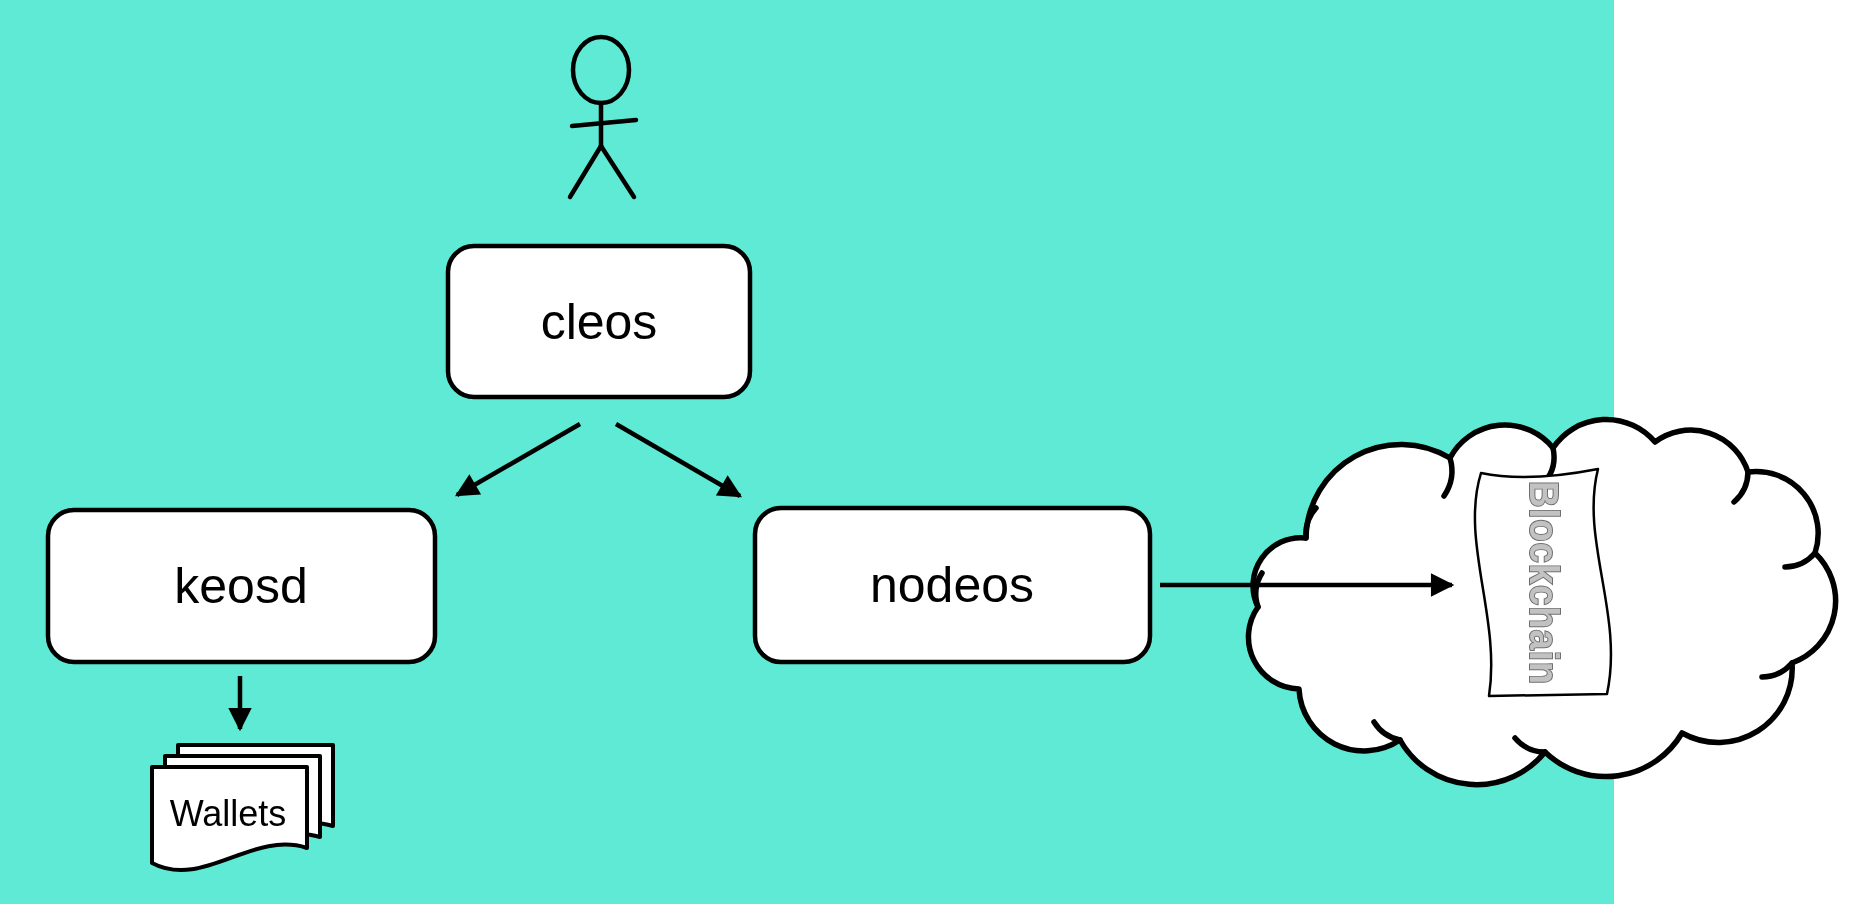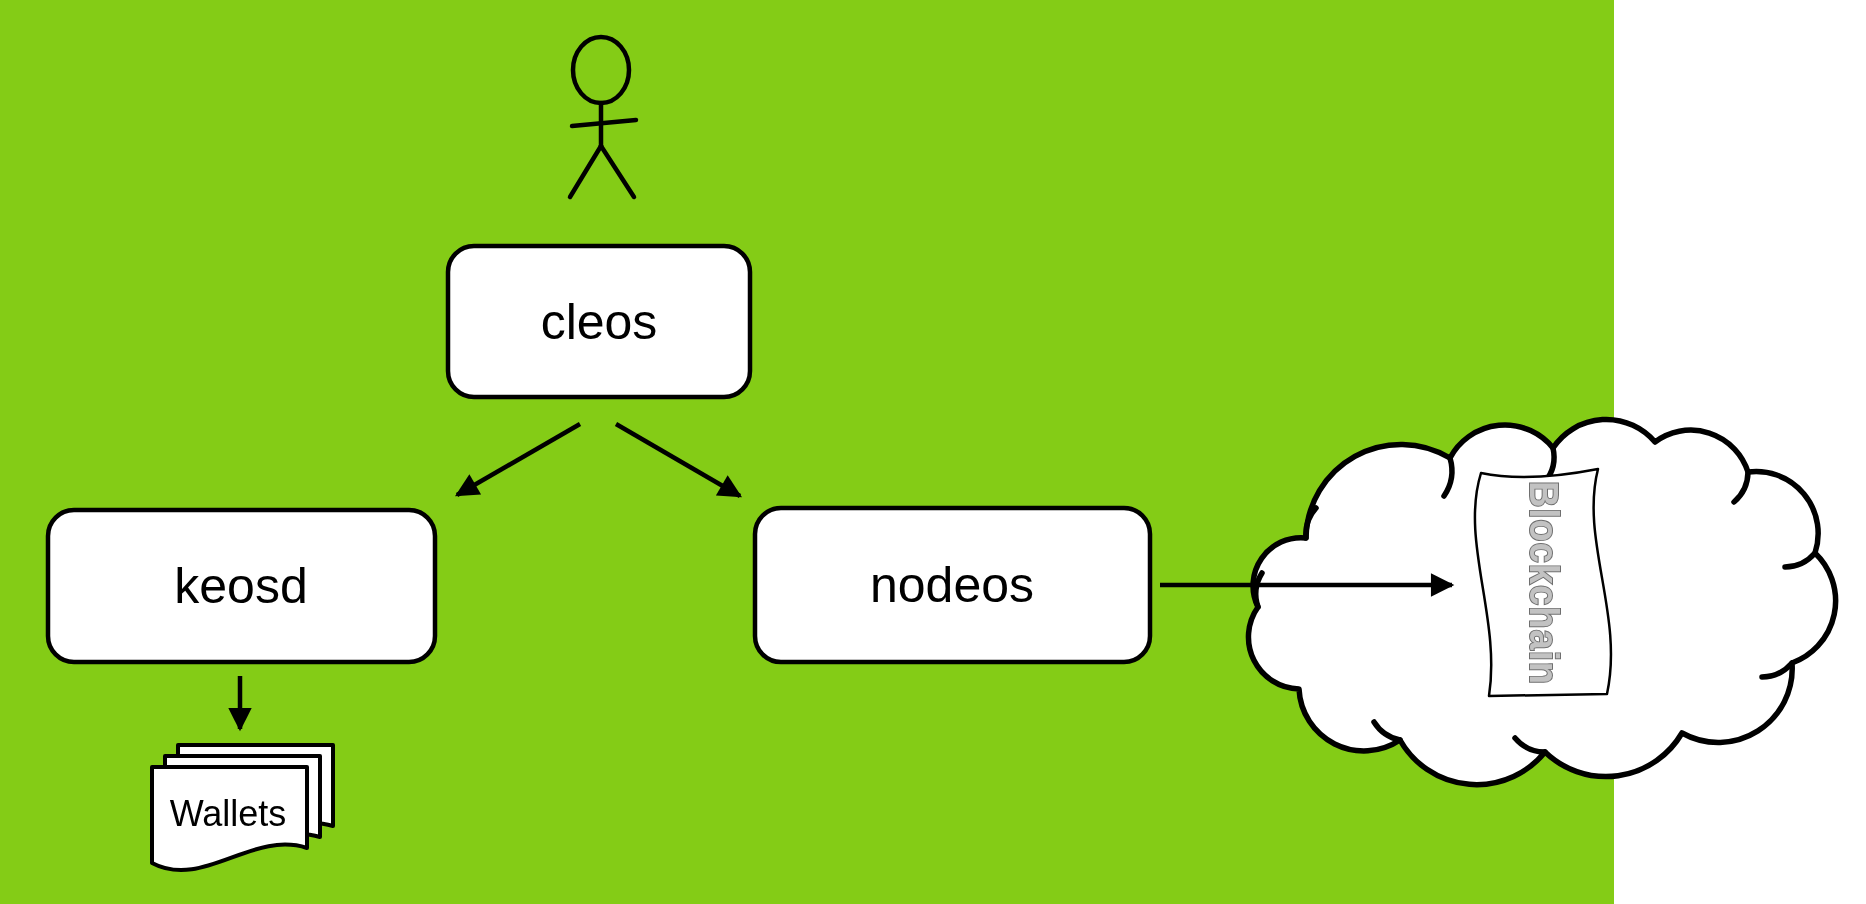--- a/index.html
+++ b/index.html
@@ -4,21 +4,21 @@
 <style>
   html, body {
     margin: 0;
     padding: 0;
     background: #ffffff;
   }
   .canvas {
     position: relative;
     width: 1614px;
     height: 904px;
-    background: #84cc16;
+    background: #5eead4;
     font-family: "Liberation Sans", sans-serif;
   }
   svg { display: block; }
 
   .shape {
     fill: #ffffff;
     stroke: #000000;
     stroke-width: 4.5;
   }
   .node-box { stroke-width: 4.5; }

